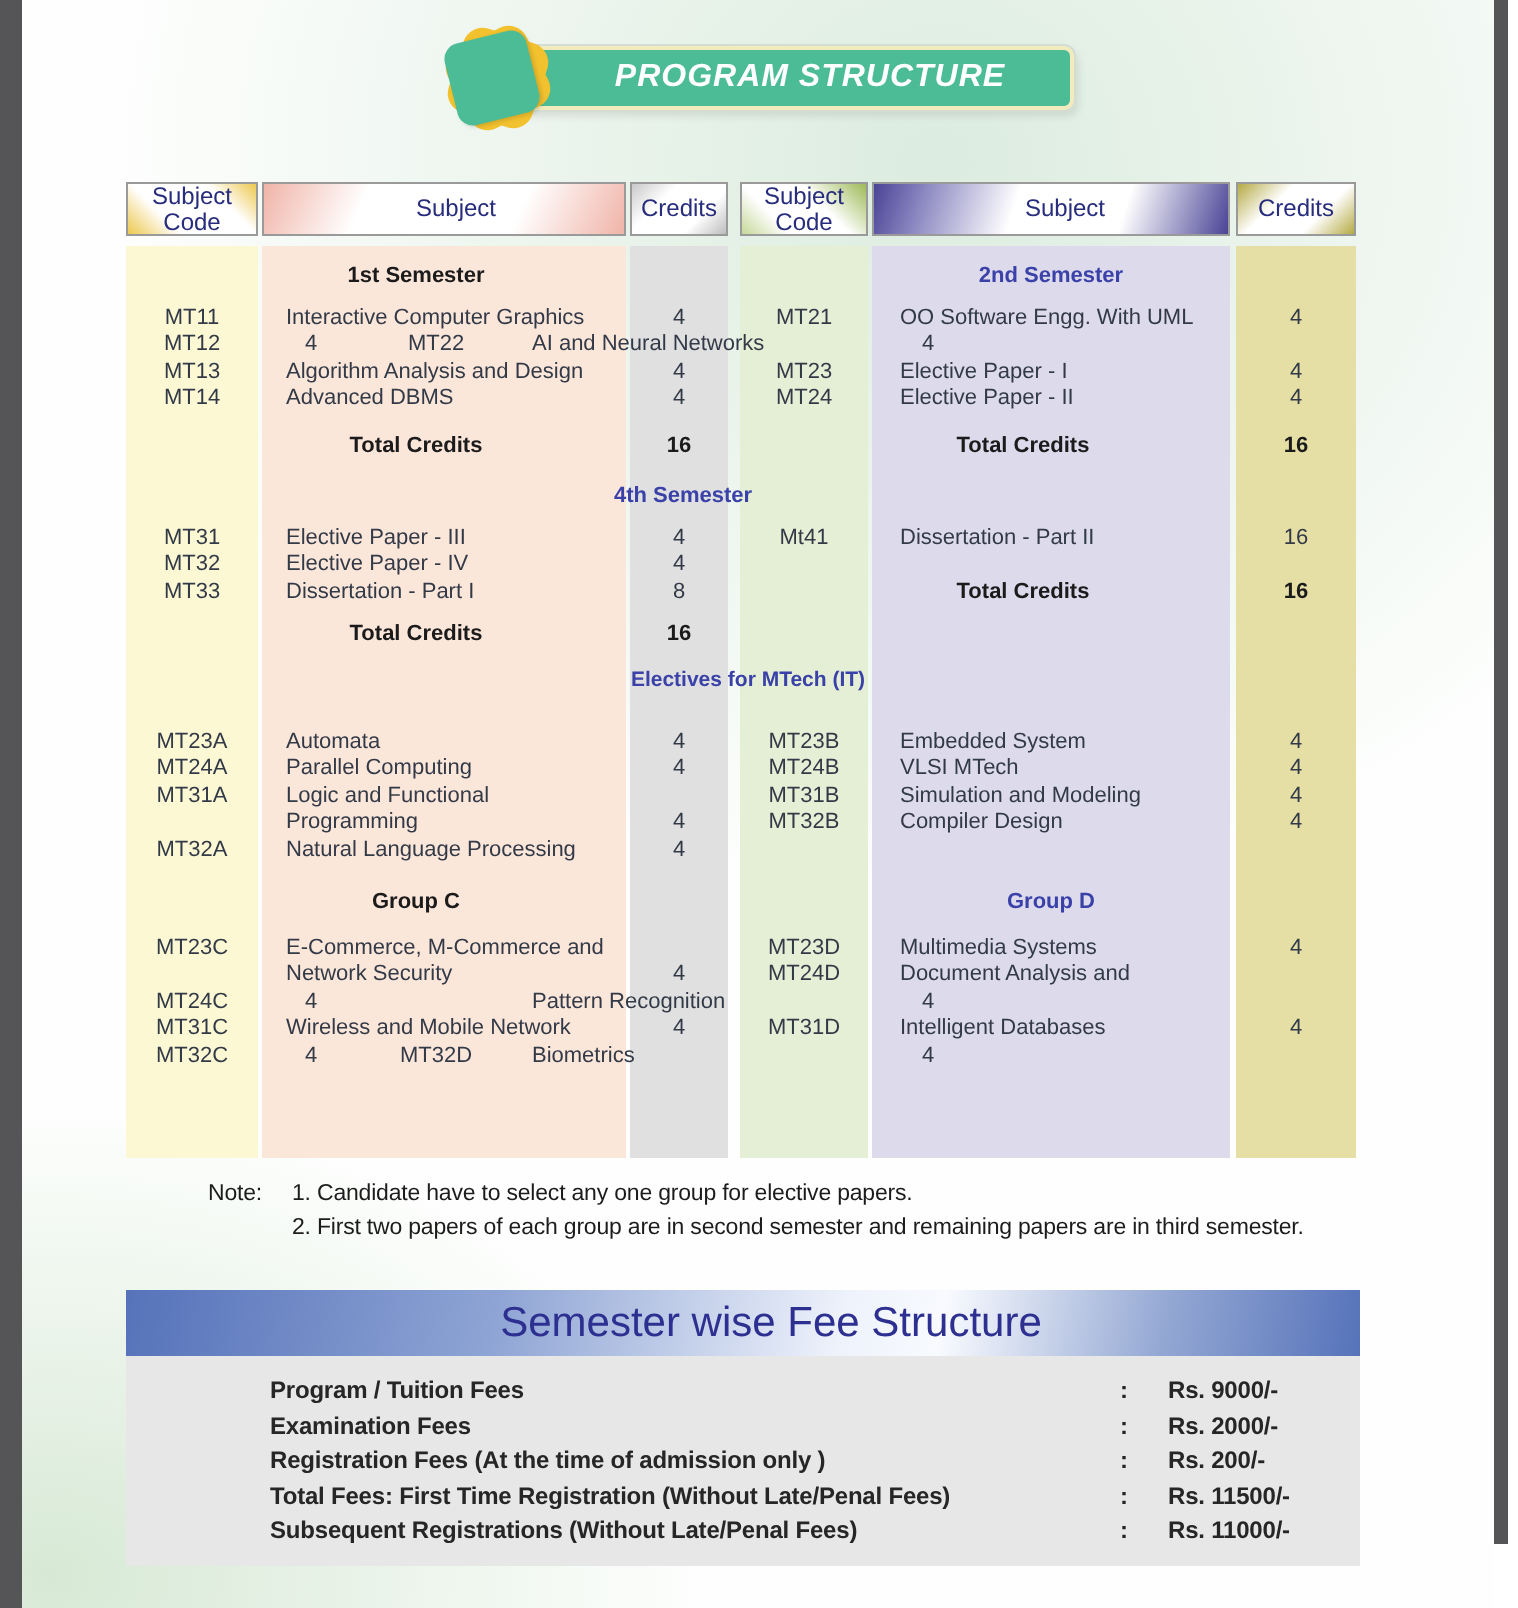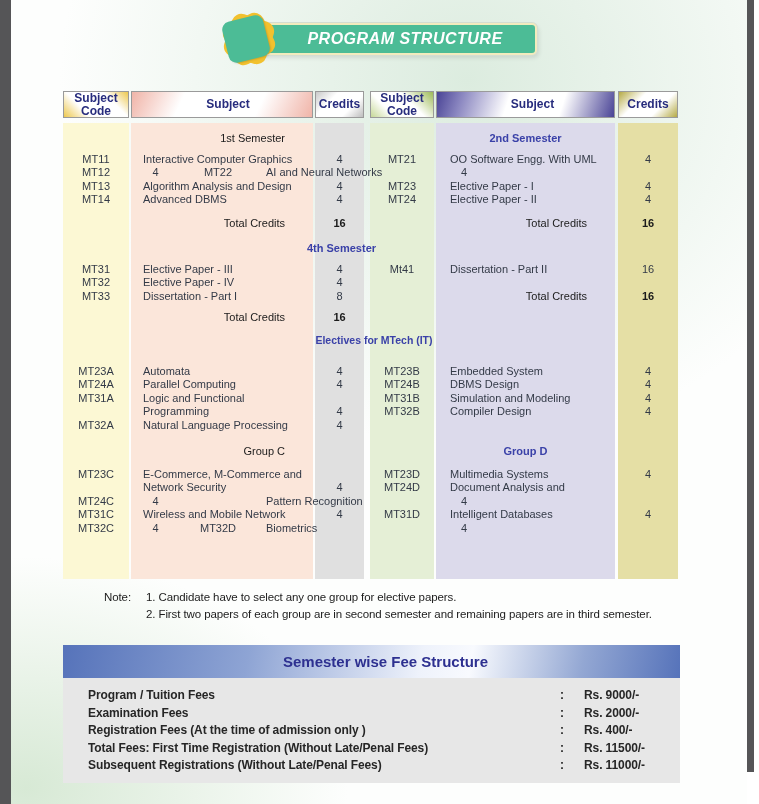--- a/index.html
+++ b/index.html
@@ -31,21 +31,21 @@
   .burst.b1{transform:rotate(18deg);}
   .burst.b2{transform:rotate(63deg);}
   .tealsq{position:absolute;left:7px;top:8px;width:42px;height:42px;background:var(--accent-green);border-radius:8px;transform:rotate(-14deg);box-shadow:1px 1px 2px rgba(0,0,0,0.15);}
 
   
   .prog-table{position:absolute;left:63px;top:80px;width:617px;}
   .thead{display:flex;height:38px;}
   .hcell{
     box-sizing:border-box;border:1px solid #9a9a9a;margin:11px 1px 0 0;
     display:flex;align-items:center;justify-content:center;text-align:center;
-    font-weight:bold;font-size:12px;line-height:13px;color:#272c7d;
+    font-weight:normal;font-size:12px;line-height:13px;color:#272c7d;
   }
   .h-code-l{background:linear-gradient(45deg,#edc84f 0%,#fff 30%,#fff 72%,#edc84f 100%);}
   .h-subj-l{background:linear-gradient(115deg,#f0b4a8 0%,#fff 28%,#fff 70%,#f0b4a8 100%);}
   .h-cred-l{background:linear-gradient(135deg,#c9c9c9 0%,#fff 32%,#fff 70%,#bdbdbd 100%);}
   .h-code-r{background:linear-gradient(45deg,#c6d898 0%,#fff 28%,#fff 62%,#9dba57 100%);}
   .h-subj-r{background:linear-gradient(108deg,#4a4496 0%,#8a86c0 14%,#fff 40%,#fff 70%,#4a4496 100%);}
   .h-cred-r{background:linear-gradient(135deg,#b5aa45 0%,#fff 34%,#fff 68%,#b5aa45 100%);}
 
   .tbody{position:relative;margin-top:5px;height:456px;}
   .strip{position:absolute;top:0;height:456px;}
@@ -60,47 +60,47 @@
   .trow{display:flex;height:13.5px;font-size:11px;line-height:13.5px;color:#333a47;}
   .trow.spacer{height:auto;}
   .c{box-sizing:border-box;overflow:visible;white-space:nowrap;}
   .c0{width:66px;margin-right:2px;text-align:center;}
   .c1{width:182px;margin-right:2px;text-align:left;padding-left:12px;}
   .c2{width:49px;margin-right:6px;text-align:center;}
   .c3{width:64px;margin-right:2px;text-align:center;}
   .c4{width:179px;margin-right:3px;text-align:left;padding-left:14px;}
   .c5{width:60px;text-align:center;}
   .cell-title{font-weight:bold;color:#3a41a8;text-align:center;padding:0;}
-  .cell-total{font-weight:normal;color:#1b1b1b;text-align:right;padding:0 28px 0 0;}
+  .cell-total{font-weight:bold;color:#1b1b1b;text-align:center;padding:0 28px 0 0;}
   .cell-total-val{font-weight:bold;color:#1b1b1b;}
   .electives-row{position:relative;height:14px;}
   .electives-label{
     position:absolute;left:311px;top:0;transform:translateX(-50%);
     font-weight:bold;font-size:10.5px;color:#3a41a8;white-space:nowrap;line-height:14px;
   }
 
   
   .note{position:absolute;left:63px;top:589px;width:620px;display:flex;
         font-size:11.5px;color:#1c1c1c;letter-spacing:-0.1px;line-height:16.5px;}
   .note-label{width:42px;margin-left:41px;}
   .note-lines{flex:1;}
 
   
   .fee-banner{
     position:absolute;left:63px;top:645px;width:617px;height:33px;
     background:linear-gradient(100deg,#5673ba 0%,#8ea4d4 30%,#eef2fb 58%,#f8fafe 66%,#93a7d3 84%,#5673ba 100%);
     display:flex;align-items:center;justify-content:center;
   }
-  .fee-title{font-size:15px;font-weight:700;color:var(--title-text);margin-left:28px;}
+  .fee-title{font-size:21px;font-weight:400;color:var(--title-text);margin-left:28px;}
   .fee-box{
     position:absolute;left:63px;top:678px;width:617px;height:105px;
     background:#e7e7e7;box-sizing:border-box;padding:9px 0 0 25px;
   }
   .fee-row{display:flex;height:17.5px;font-size:12px;font-weight:bold;color:#262626;
-           letter-spacing:-0.1px;line-height:17.5px;}
+           letter-spacing:-0.1px;line-height:17.5px;margin-left:47px;}
   .fee-label{flex:1;}
   .fee-colon{width:24px;}
   .fee-value{width:96px;}
 </style>
 </head>
 <body>
 
 <div class="page">
   <div class="bg-tint"></div>
   <div class="edge-bar-left"></div>
@@ -238,21 +238,21 @@
             <div class="c c2">4</div>
             <div class="c c3">MT23B</div>
             <div class="c c4">Embedded System</div>
             <div class="c c5">4</div>
           </div>
           <div class="trow">
             <div class="c c0">MT24A</div>
             <div class="c c1">Parallel Computing</div>
             <div class="c c2">4</div>
             <div class="c c3">MT24B</div>
-            <div class="c c4">DBMS Design</div>
+            <div class="c c4">VLSI MTech</div>
             <div class="c c5">4</div>
           </div>
           <div class="trow">
             <div class="c c0">MT31A</div>
             <div class="c c1">Logic and Functional</div>
             <div class="c c2"></div>
             <div class="c c3">MT31B</div>
             <div class="c c4">Simulation and Modeling</div>
             <div class="c c5">4</div>
           </div>
@@ -343,21 +343,21 @@
         <div class="fee-value">Rs. 9000/-</div>
       </div>
       <div class="fee-row">
         <div class="fee-label">Examination Fees</div>
         <div class="fee-colon">:</div>
         <div class="fee-value">Rs. 2000/-</div>
       </div>
       <div class="fee-row">
         <div class="fee-label">Registration Fees (At the time of admission only )</div>
         <div class="fee-colon">:</div>
-        <div class="fee-value">Rs. 400/-</div>
+        <div class="fee-value">Rs. 200/-</div>
       </div>
       <div class="fee-row">
         <div class="fee-label">Total Fees: First Time Registration (Without Late/Penal Fees)</div>
         <div class="fee-colon">:</div>
         <div class="fee-value">Rs. 11500/-</div>
       </div>
       <div class="fee-row">
         <div class="fee-label">Subsequent Registrations (Without Late/Penal Fees)</div>
         <div class="fee-colon">:</div>
         <div class="fee-value">Rs. 11000/-</div>

